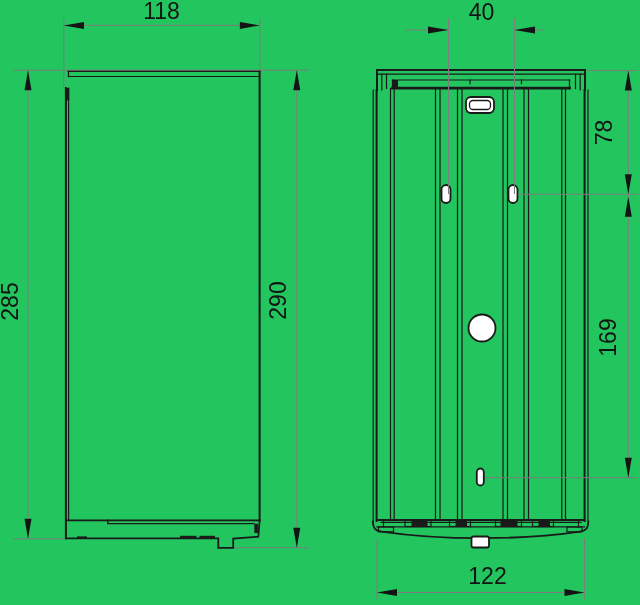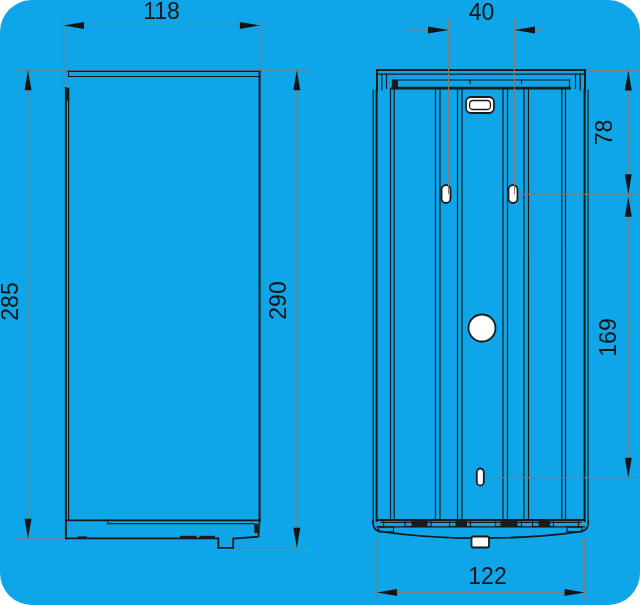--- a/index.html
+++ b/index.html
@@ -1,17 +1,17 @@
 <!DOCTYPE html>
 <html><head>
 <meta charset="utf-8">
 <style>
   html,body{margin:0;padding:0;background:#ffffff;}
-  .stage{position:relative;width:640px;height:605px;background:#0ea5e9;overflow:hidden;
-         font-family:"Liberation Sans",sans-serif;border-radius:32px;}
+  .stage{position:relative;width:640px;height:605px;background:#22c55e;overflow:hidden;
+         font-family:"Liberation Sans",sans-serif;}
   svg{display:block;}
   
   .s2 {stroke:#1a1a1a;stroke-width:2;  fill:none;stroke-linecap:square;}
   .s18{stroke:#1a1a1a;stroke-width:1.8;fill:none;stroke-linecap:square;}
   .s14{stroke:#1a1a1a;stroke-width:1.4;fill:none;stroke-linecap:square;}
   .s12{stroke:#1a1a1a;stroke-width:1.2;fill:none;stroke-linecap:square;}
   .s28{stroke:#1a1a1a;stroke-width:2.8;fill:none;stroke-linecap:square;}
   
   .dim{stroke:#7d7d7d;stroke-width:1;fill:none;}
   

